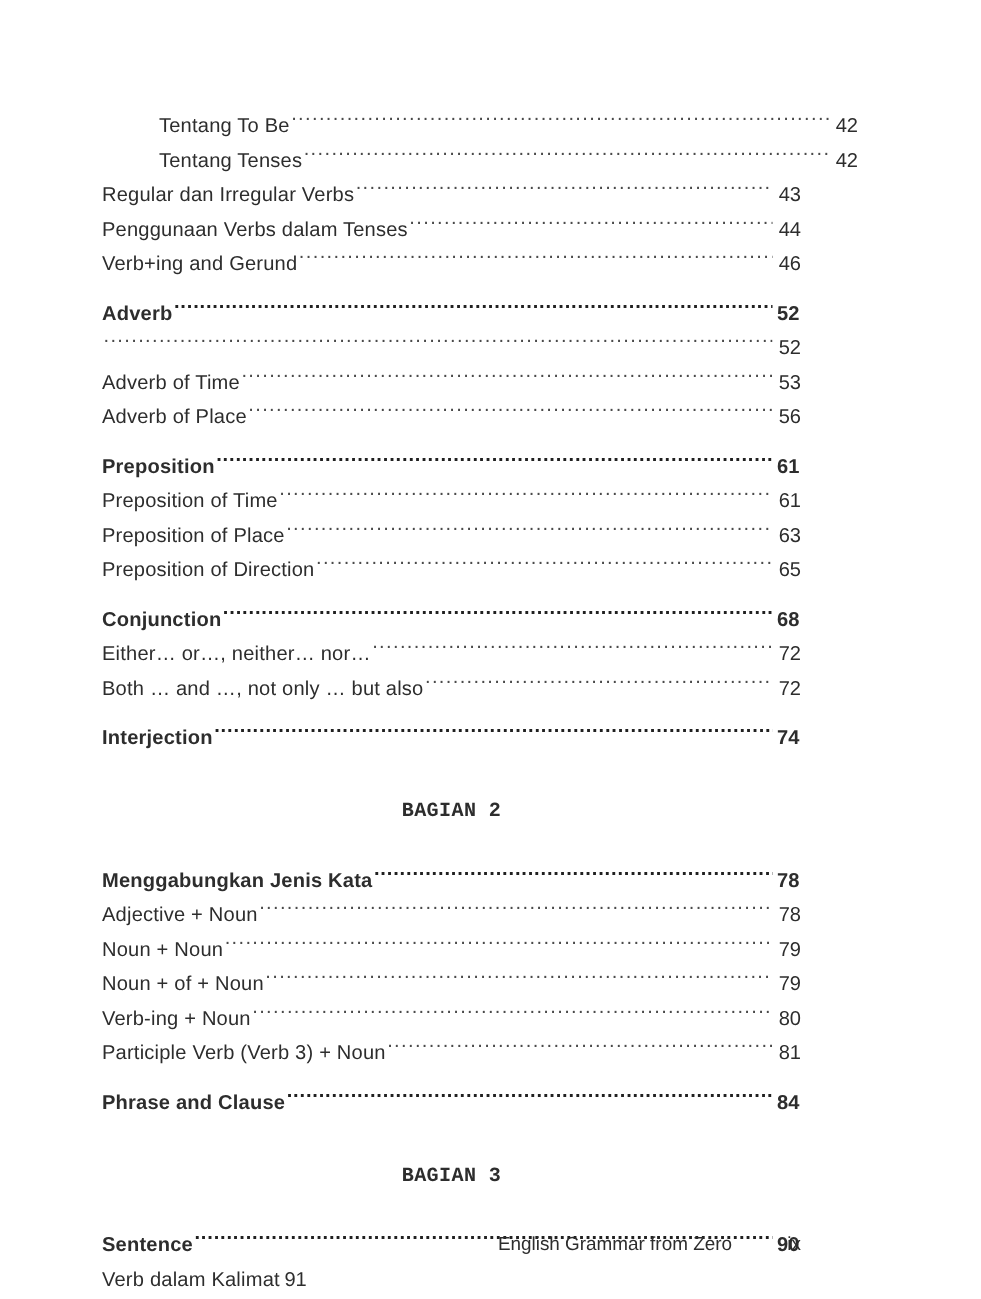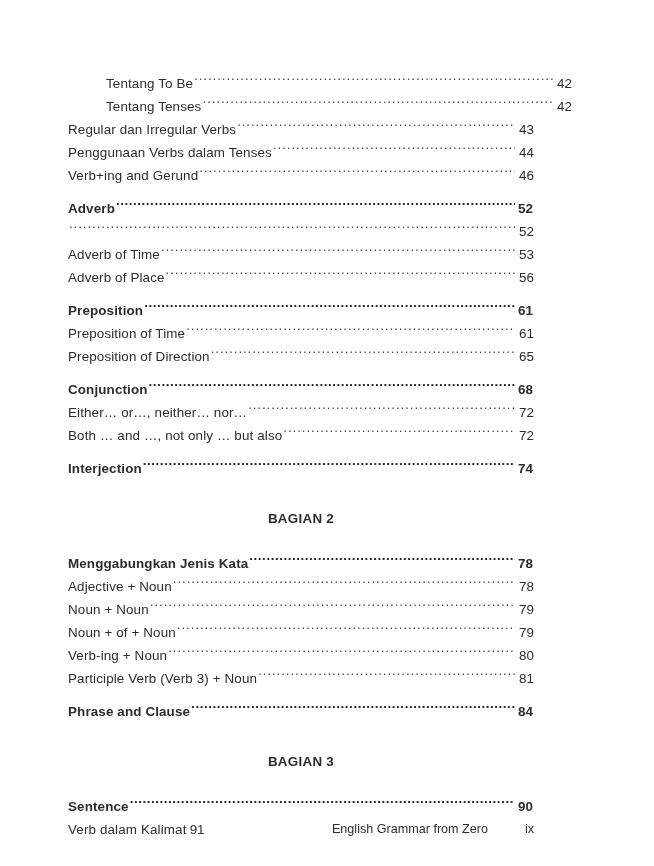--- a/index.html
+++ b/index.html
@@ -87,20 +87,21 @@
 
   
   .bagian {
     text-align: center;
     font-weight: bold;
     font-size: 13.4px;
     line-height: 23px;
     letter-spacing: 0.02em;
     margin-top: 27px;
     margin-bottom: 22px;
+    font-family: Liberation Mono, monospace;
   }
 
   
   #footer {
     position: absolute;
     left: 68px;
     top: 820px;
     width: 466px;
     font-size: 12.6px;
     line-height: 18px;
@@ -172,20 +173,25 @@
         <span class="label">Preposition</span>
         <span class="leader"></span>
         <span class="page">61</span>
       </div>
       <div class="toc-row">
         <span class="label">Preposition of Time</span>
         <span class="leader"></span>
         <span class="page">61</span>
       </div>
       <div class="toc-row">
+        <span class="label">Preposition of Place</span>
+        <span class="leader"></span>
+        <span class="page">63</span>
+      </div>
+      <div class="toc-row">
         <span class="label">Preposition of Direction</span>
         <span class="leader"></span>
         <span class="page">65</span>
       </div>
       <div class="toc-row bold gap-before">
         <span class="label">Conjunction</span>
         <span class="leader"></span>
         <span class="page">68</span>
       </div>
       <div class="toc-row">

